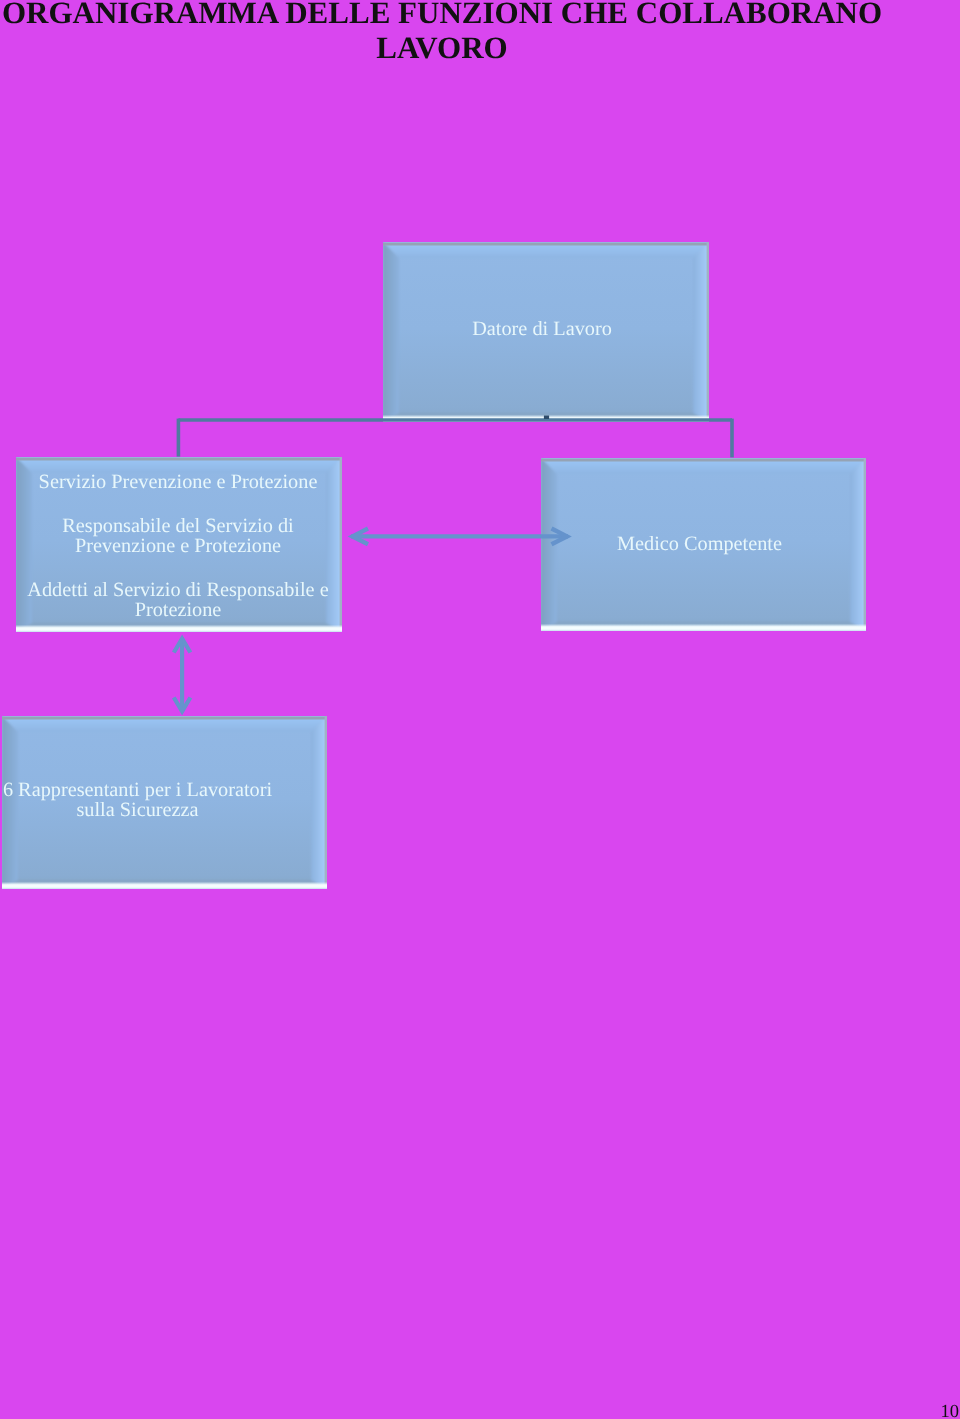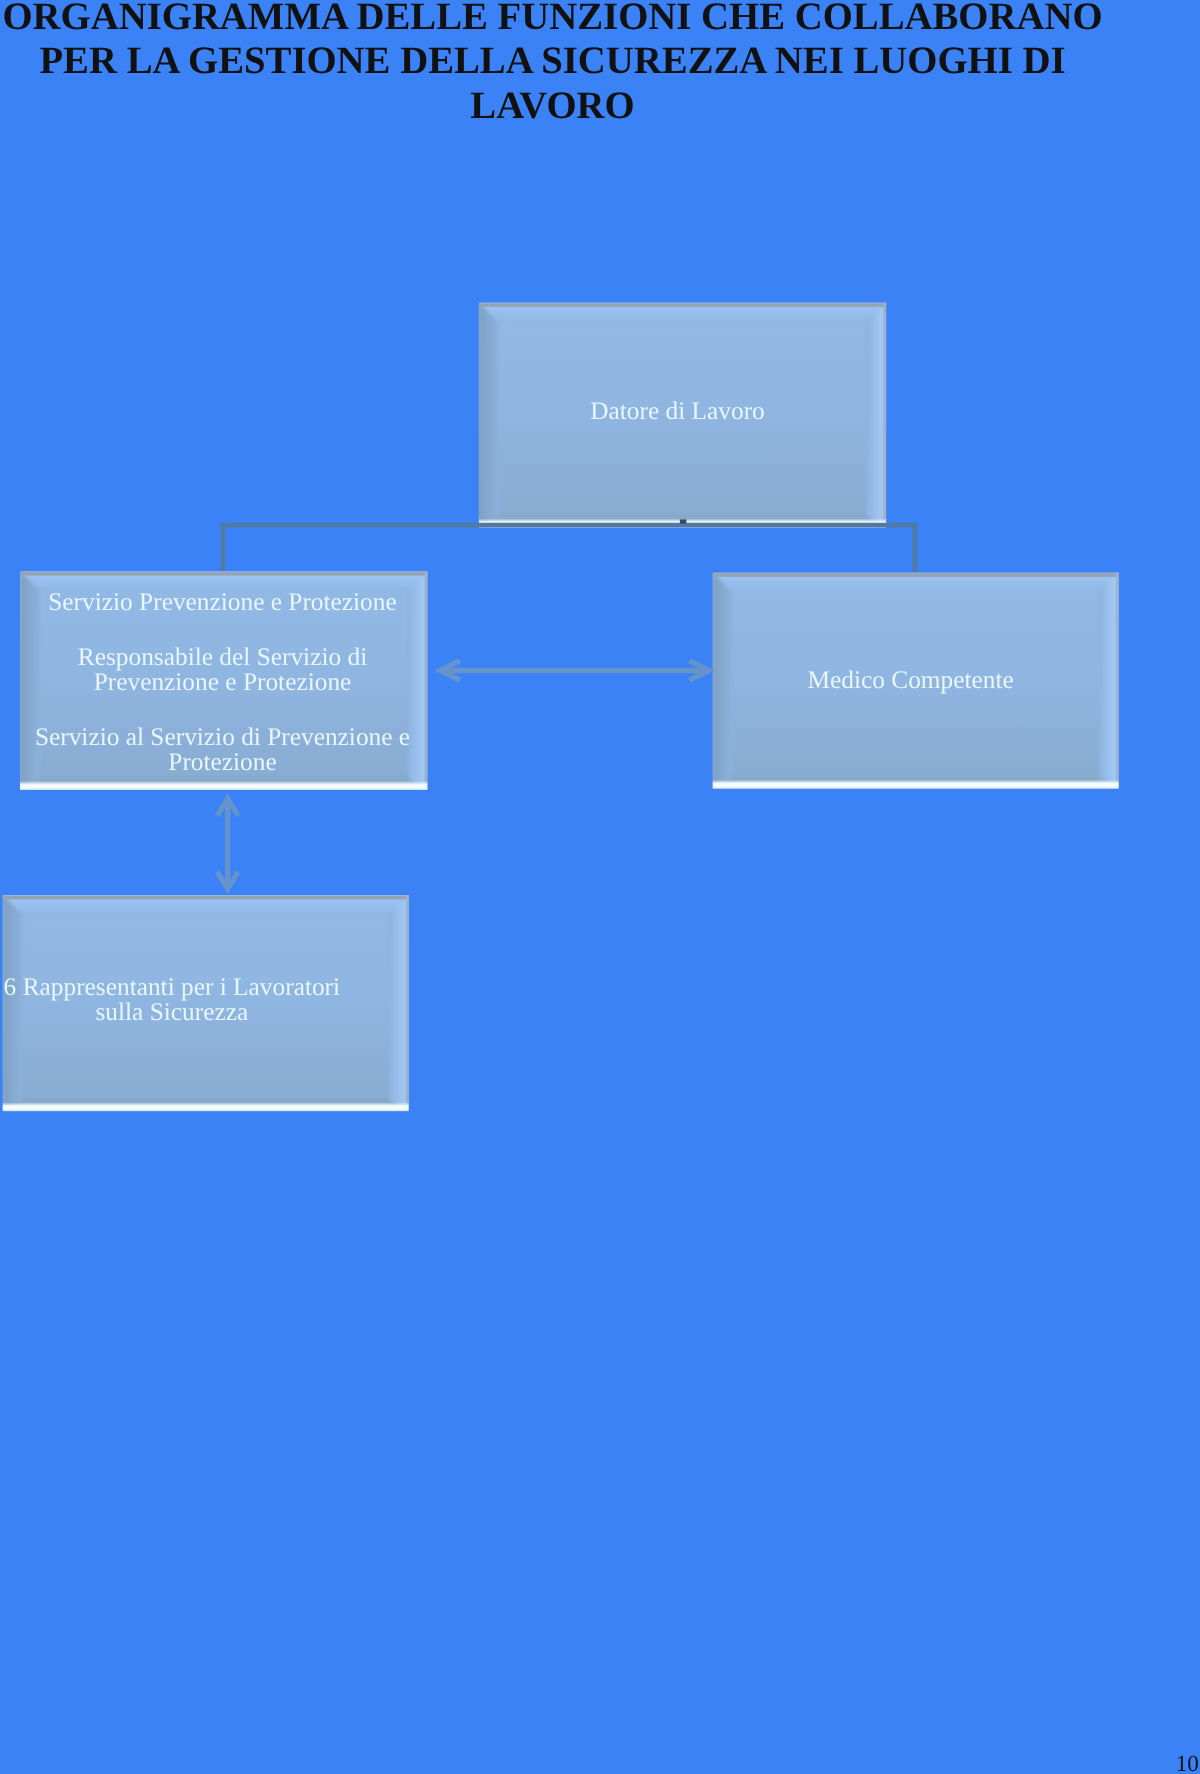--- a/index.html
+++ b/index.html
@@ -1,20 +1,20 @@
 <!DOCTYPE html>
 <html><head>
 <meta charset="utf-8">
 <title>Organigramma</title>
 <style>
   html,body{margin:0;padding:0;}
   body{width:960px;height:1419px;background:#ffffff;overflow:hidden;
        font-family:"Liberation Serif", serif;
        -webkit-font-smoothing:antialiased;text-rendering:geometricPrecision;}
-  .page{position:relative;width:960px;height:1419px;background:#3b82f6;}
+  .page{position:relative;width:960px;height:1419px;background:#d946ef;}
 
   
   .title{position:absolute;left:1px;top:-5px;width:882px;text-align:center;
          font-family:"Liberation Serif", serif;font-weight:bold;
          font-size:31.0px;line-height:35.4px;color:#111111;white-space:nowrap;
          transform:translateZ(0);-webkit-font-smoothing:antialiased;}
 
   
   .connectors{position:absolute;left:0;top:0;width:960px;height:1419px;z-index:3;}
   .node{z-index:2;border-radius:18px;}
@@ -26,37 +26,36 @@
       display:flex;flex-direction:column;align-items:center;justify-content:center;
       font-family:"Liberation Serif", serif;
       color:#E7F7FB;font-size:20.3px;line-height:20px;text-align:center;}
   .node .label .ln{display:block;width:100%;}
   .node .label .gap{margin-top:24px;}
 
   #b-datore{left:383px;top:242px;width:326px;height:180px;}
   #b-datore .label{top:-3px;left:-4px;}
   #b-spp   {left:16px; top:457px;width:326px;height:195px;}
   #b-spp .label{top:-9px;left:-1px;}
-  #b-medico{left:570px;top:458px;width:325px;height:173px;}
+  #b-medico{left:541px;top:458px;width:325px;height:173px;}
   #b-medico .label{top:-1px;left:-4px;}
   #b-rls   {left:2px;  top:716px;width:301px;height:173px;}
   #b-rls .label{top:-3px;left:-15px;}
 
   .pagenum{position:absolute;left:0;top:1403px;width:959px;text-align:right;
       font-family:"Liberation Serif", serif;font-size:18.5px;line-height:18.5px;color:#111111;
       transform:translateZ(0);-webkit-font-smoothing:antialiased;}
 </style>
 </head>
 <body>
 
 <div class="page">
 
   <div class="title">
     <div>ORGANIGRAMMA DELLE FUNZIONI CHE COLLABORANO</div>
-    <div>PER LA GESTIONE DELLA SICUREZZA NEI LUOGHI DI</div>
     <div>LAVORO</div>
   </div>
 
   <svg class="connectors" width="960" height="1419" viewBox="0 0 960 1419">
     <g>
       <path d="M178.4,420 H732" fill="none" stroke="#507AA0" stroke-width="3.6"></path>
       <path d="M178.4,418.6 V456.6" fill="none" stroke="#507AA0" stroke-width="3.6"></path>
       <path d="M732,418.6 V457.4" fill="none" stroke="#507AA0" stroke-width="3.6"></path>
       <path d="M546.5,415.5 V419" fill="none" stroke="#2F4C6B" stroke-width="5.2"></path>
     </g>
@@ -171,21 +170,21 @@
           <polygon points="326,0 326,175 310,166 310,16" fill="url(#rightg1)"></polygon>
           <polygon points="0,175 16,166 310,166 326,175" fill="url(#botg1)"></polygon>
         </g>
         <rect x="0" y="0.6" width="326" height="2.9" fill="#95A3B4"></rect>
         <rect x="323.6" y="0" width="2.4" height="175" fill="#9FB2C4"></rect>
         <rect x="0" y="167.8" width="326" height="7.2" fill="url(#hlg1)"></rect>
       </svg>
     <div class="label">
       <span class="ln">Servizio Prevenzione e Protezione</span>
       <span class="ln gap">Responsabile del Servizio di Prevenzione e Protezione</span>
-      <span class="ln gap">Servizio al Servizio di Prevenzione e Protezione</span>
+      <span class="ln gap">Addetti al Servizio di Responsabile e Protezione</span>
     </div>
   </div>
 
   <div class="node" id="b-medico">
       <svg class="shape" width="325" height="173" viewBox="0 0 325 173">
         <defs>
           <linearGradient id="hlg2" x1="0" y1="0" x2="0" y2="1">
             <stop offset="0" stop-color="#F3FCFE" stop-opacity="0"></stop>
             <stop offset="0.42" stop-color="#F5FDFE" stop-opacity="1"></stop>
             <stop offset="0.75" stop-color="#F5FDFE" stop-opacity="1"></stop>

